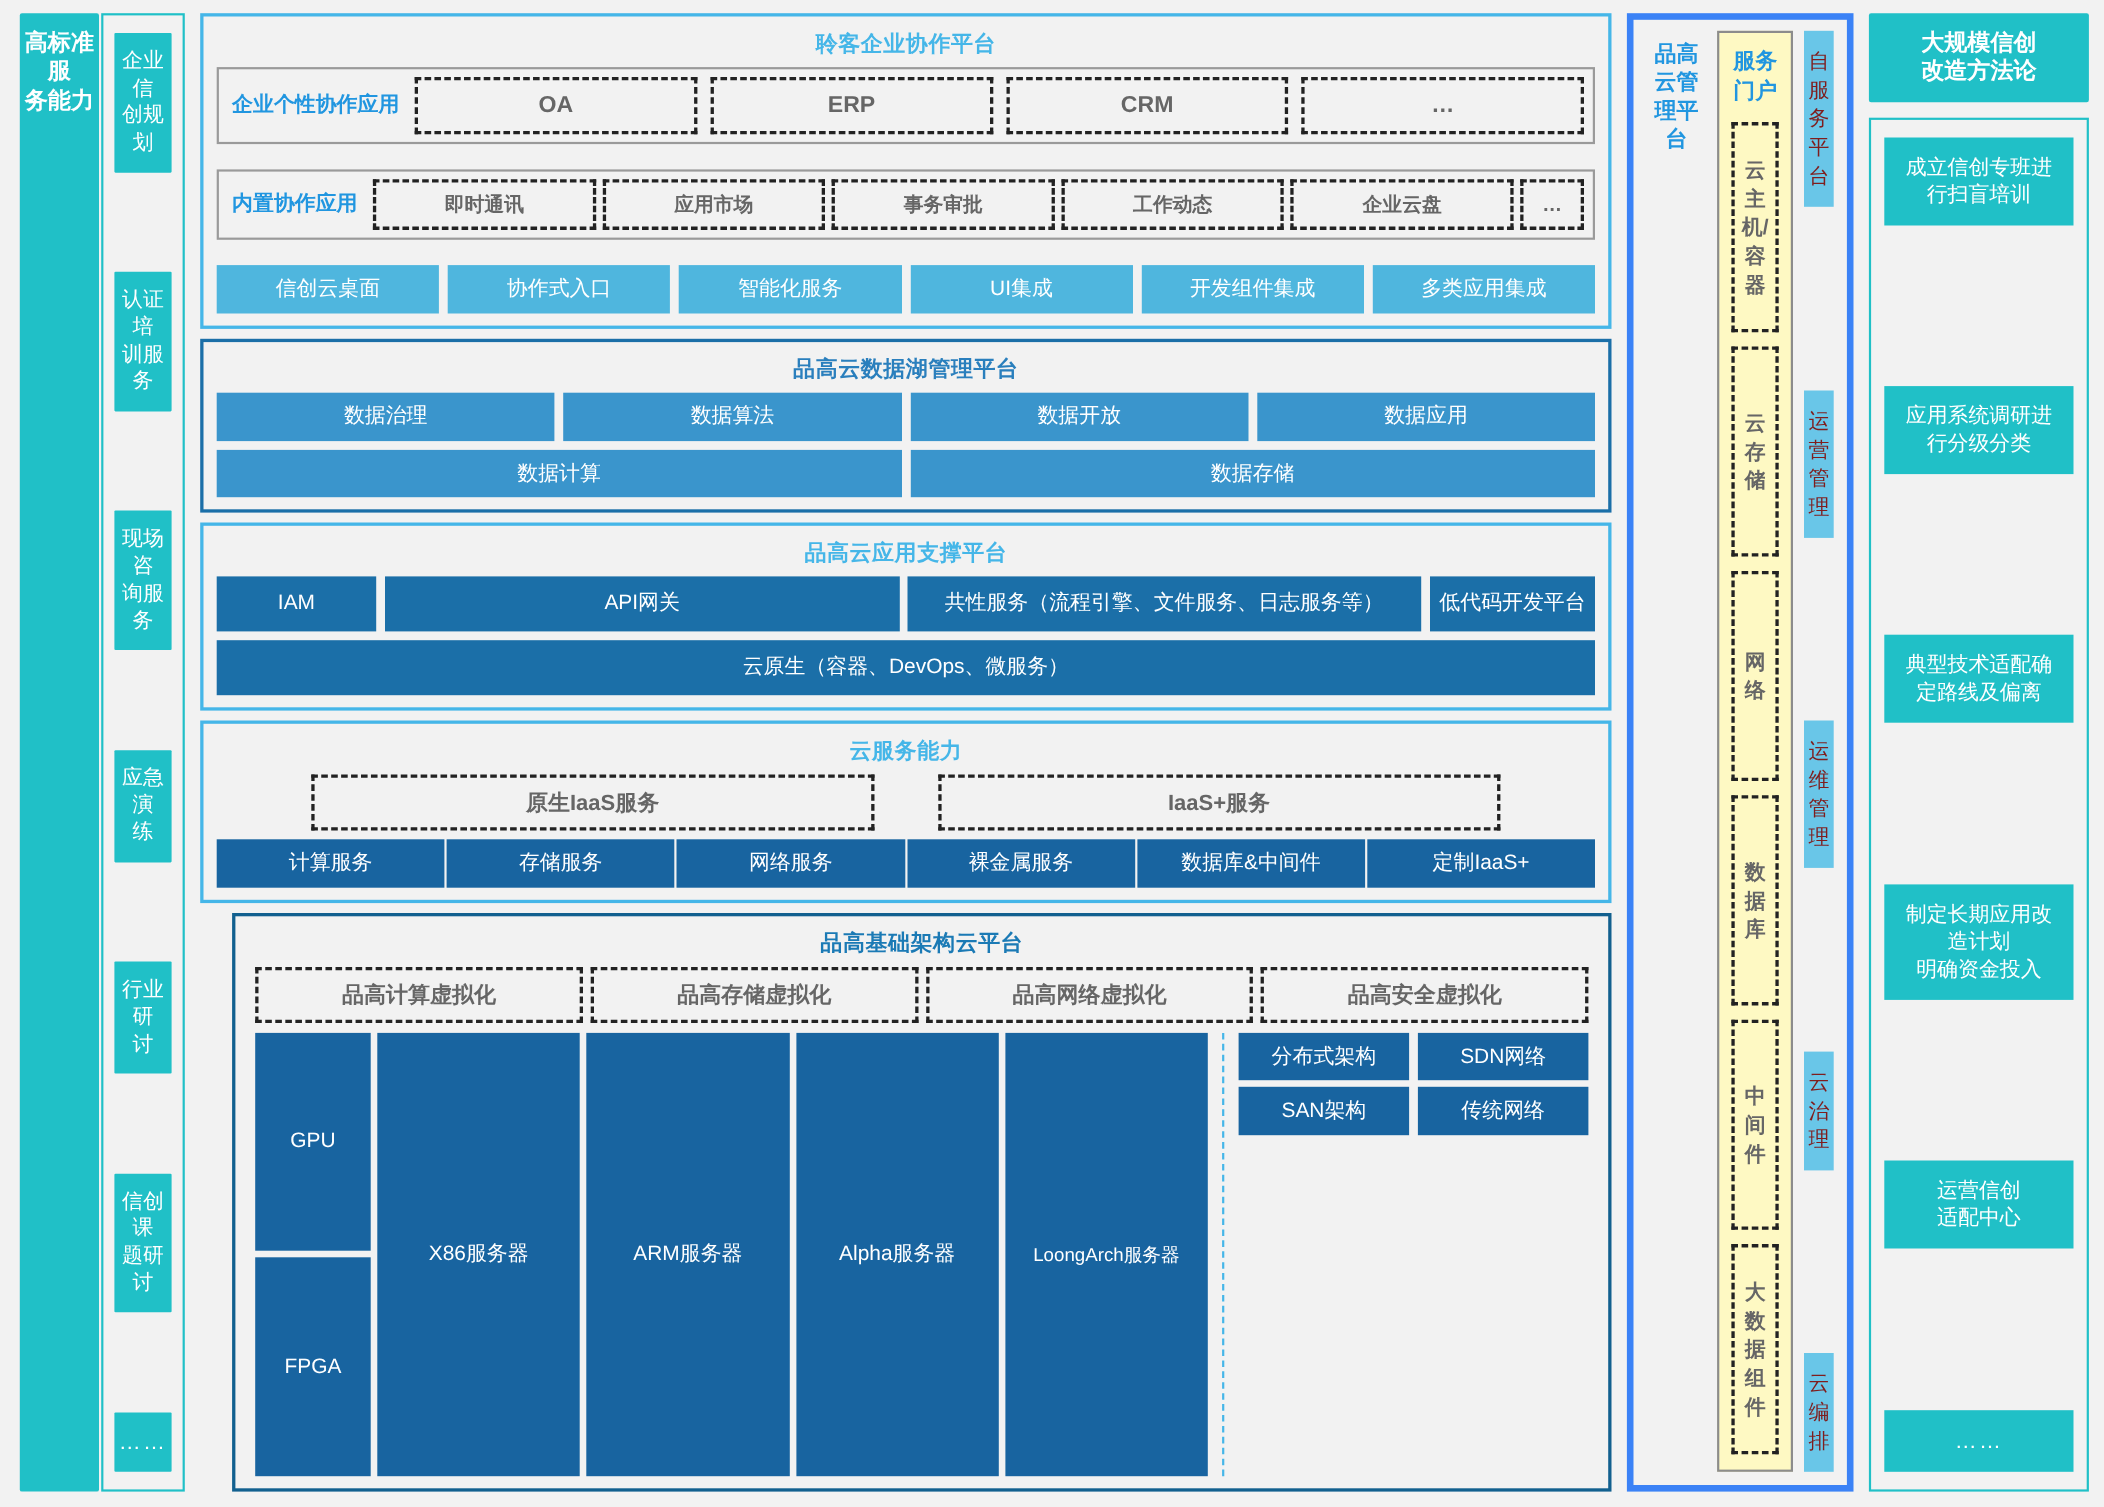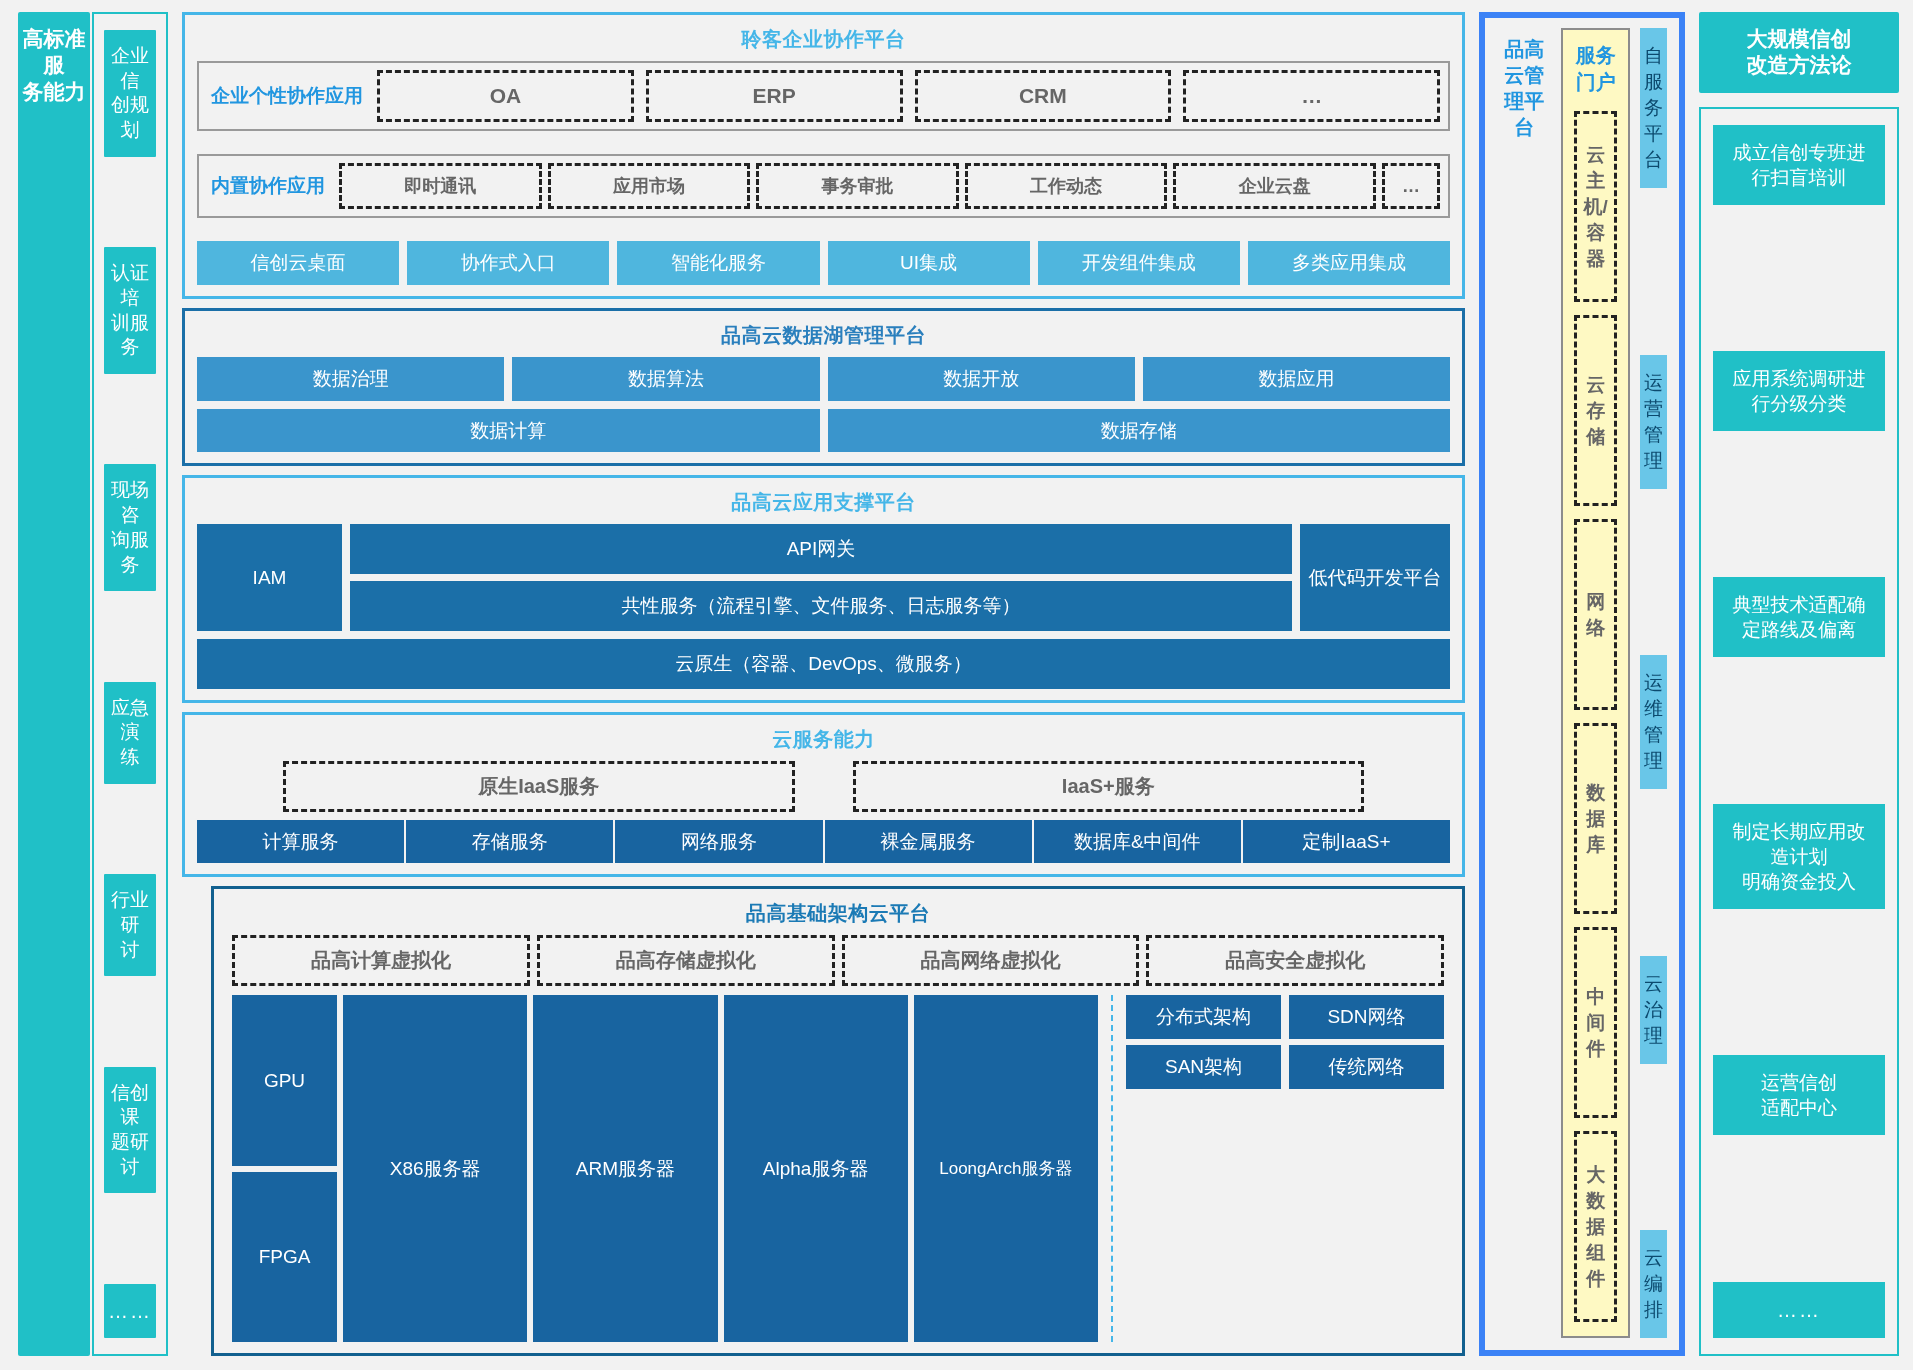--- a/index.html
+++ b/index.html
@@ -68,21 +68,21 @@
     justify-content:center; line-height:1.25; padding:10px 3px; font-size:19px;
   }
   .tile.sky  { background:#4fb6de; }
   .tile.mid  { background:#3a95cc; }
   .tile.navy { background:#1b6fa8; }
   .tile.deep { background:#1864a0; }
 
   
   .as-grid { display:flex; gap:8px; }
   .as-grid .iam { flex:0 0 145px; }
-  .as-grid .mid-col { flex:1; display:flex; flex-direction:column; gap:7px; }
+  .as-grid .mid-col { flex:1; display:flex; flex-direction:row; gap:7px; }
   .as-grid .lowcode { flex:0 0 150px; }
 
   
   .iaas-dash-row { display:flex; gap:58px; padding:0 86px; margin-bottom:8px; }
 
   
   .virt-row { display:flex; gap:7px; margin-bottom:9px; padding:0 6px;justify-content:center; }
   .hw-row { display:flex; gap:6px; padding:0 6px; }
   .hw-col2 { flex:0 0 105px; display:flex; flex-direction:column; gap:6px; }
   .hw-sep { flex:0 0 0px; border-left:2px dashed #45b6e8; margin:0 7px; }
@@ -93,21 +93,21 @@
   .col-cmp { flex:0 0 206px; border:6px solid #3b82f6; background:#f2f2f2;
              padding:10px 12px 12px; display:flex; flex-direction:row; gap:10px; }
   .col-cmp .cmp-title { text-align:center; color:#2196e0; font-weight:bold;
                         font-size:20px; line-height:1.3; margin:8px 0 6px; }
   .portal-box { border:2px solid #8c8c8c; background:#fef9c3; padding:10px 11px 14px;
                 display:flex; flex-direction:column; gap:13px; }
   .portal-box .portal-title { text-align:center; color:#2196e0; font-weight:bold;
                               font-size:20px; margin:2px 0 2px; }
   .portal-box .dash { font-size:19px; padding:9px 2px; border-width:3px; }
   .cmp-tiles { flex:1; display:flex; flex-direction:column; gap:12px; justify-content:space-between; }
-  .cmp-tile { background:#69c6e8; color:#0c4a6e; font-size:19px; text-align:center;
+  .cmp-tile { background:#69c6e8; color:#7f1d1d; font-size:19px; text-align:center;
               padding:15px 4px; }
 
   
   .col-method { flex:0 0 200px; display:flex; flex-direction:column; gap:14px; }
   .method-frame { flex:1; border:2px solid #20c0c7; background:#f2f2f2;
                   padding:16px 12px; display:flex; flex-direction:column;
                   justify-content:space-between; gap:10px; }
   .method-cell { background:#20c0c7; color:#fff; font-size:19px; line-height:1.32;
                  text-align:center; padding:15px 5px; }
   .method-cell.dots { font-size:20px; letter-spacing:2px; }

